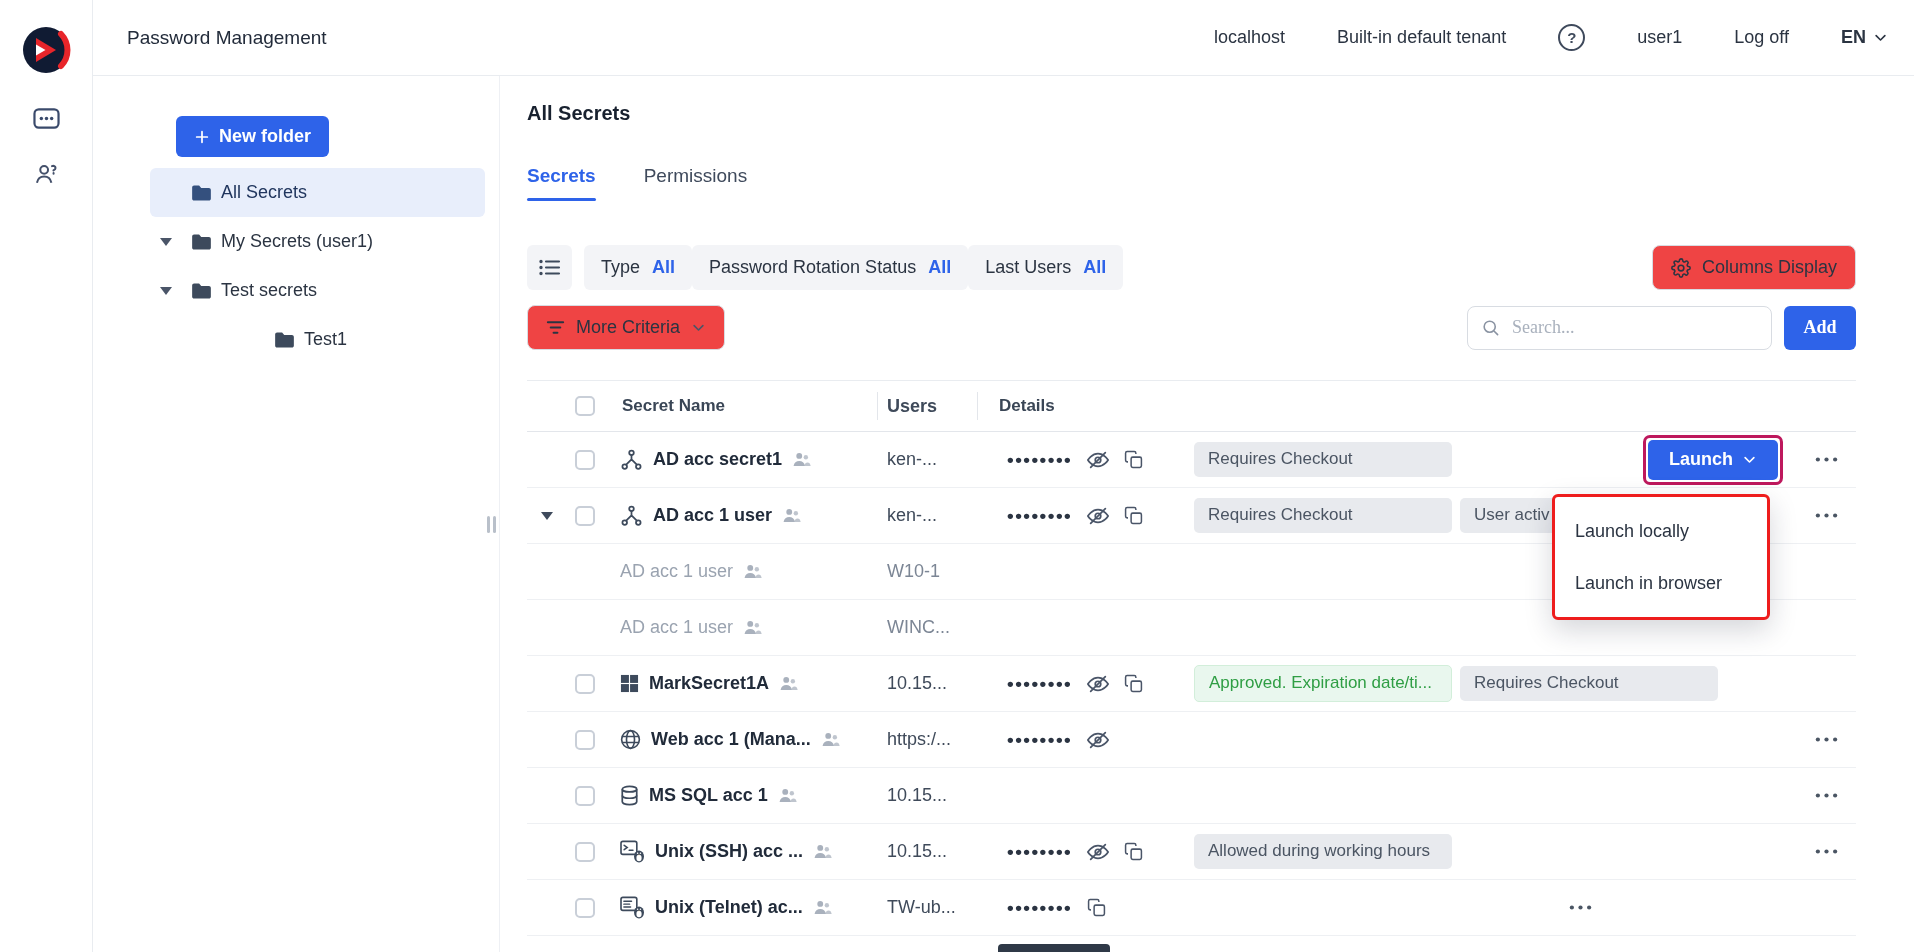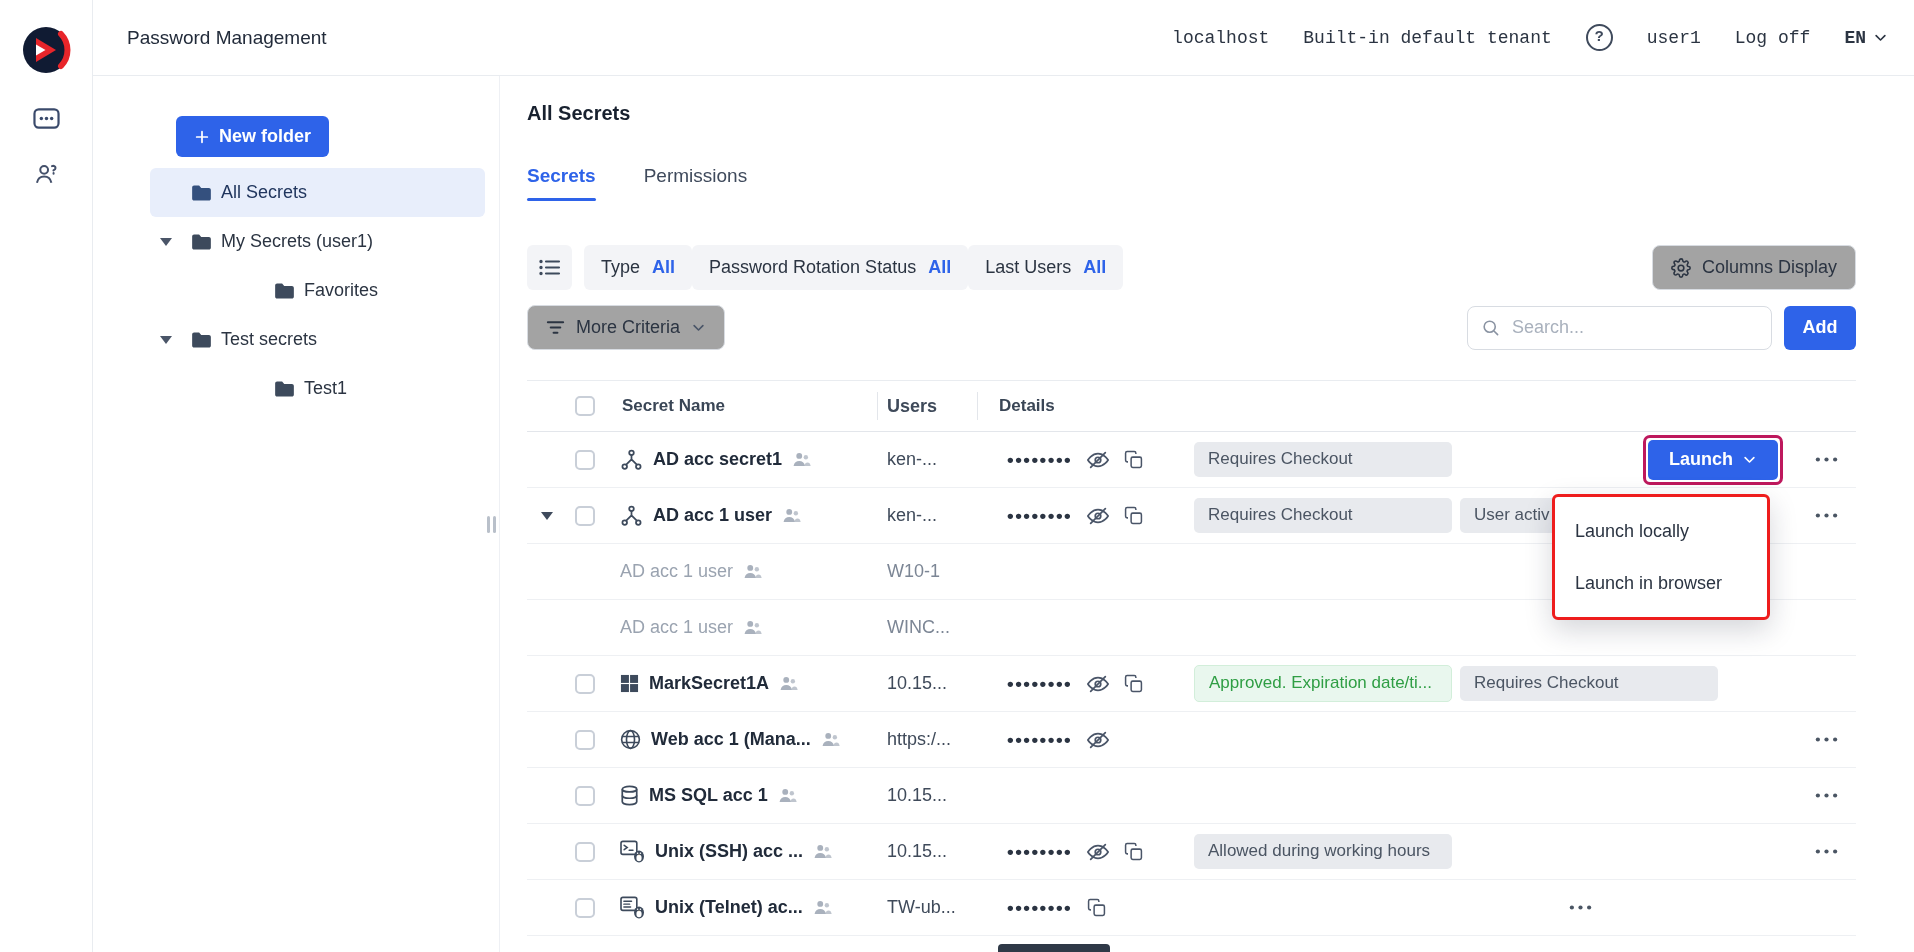--- a/index.html
+++ b/index.html
@@ -14,21 +14,21 @@
   .rail-items { margin-top:28px; display:flex; flex-direction:column; align-items:center; gap:26px; }
   .rail-btn { width:34px; height:30px; display:flex; align-items:center; justify-content:center; cursor:pointer; }
   .rail-btn.vault { color:#3a4a6b; }
   .rail-btn.session { color:#44506a; }
 
   
   .topbar { position:absolute; left:93px; top:0; right:0; height:76px; background:#fff;
     border-bottom:1px solid #e9ecf0; display:flex; align-items:center; justify-content:space-between;
     padding:0 26px 0 34px; }
   .tb-title { font-size:19px; color:#222b3a; }
-  .tb-right { display:flex; align-items:center; gap:34px; font-size:18px; color:#2b3442;font-family:Liberation Mono, monospace; }
+  .tb-right { display:flex; align-items:center; gap:52px; font-size:18px; color:#2b3442; }
   .help-circle { width:27px; height:27px; border:2px solid #3f4a5c; border-radius:50%;
     display:inline-flex; align-items:center; justify-content:center; font-size:15px; font-weight:700;
     color:#3f4a5c; cursor:pointer; }
   .lang { display:inline-flex; align-items:center; gap:7px; font-weight:600; cursor:pointer; }
   .tb-click { cursor:pointer; }
 
   
   .sidebar { position:absolute; left:93px; top:76px; width:407px; bottom:0; background:#fff;
     border-right:1px solid #eef0f4; }
   .new-folder { margin:40px 0 0 83px; height:41px; padding:0 18px; display:inline-flex; align-items:center;
@@ -55,27 +55,27 @@
 
   .filter-row1 { display:flex; justify-content:space-between; align-items:center; margin-top:44px; }
   .fr-left { display:flex; align-items:center; gap:12px; }
   .sq-btn { width:45px; height:45px; background:#f3f4f7; border:none; border-radius:6px; color:#3d4a5c;
     display:flex; align-items:center; justify-content:center; cursor:pointer; }
   .chips { display:flex; gap:0; }
   .chip { height:45px; background:#f3f4f7; border-radius:6px; display:flex; align-items:center;
     gap:12px; padding:0 17px; cursor:pointer; }
   .chip-label { font-size:18px; color:#2b3442; font-weight:500; }
   .chip-value { font-size:18px; color:#2e63e9; font-weight:600; }
-  .outline-btn { height:45px; background:#a3a3a3; border:1px solid #d8dce2; border-radius:8px;
+  .outline-btn { height:45px; background:#ef4444; border:1px solid #d8dce2; border-radius:8px;
     display:inline-flex; align-items:center; gap:11px; padding:0 18px; font-size:18px; color:#2b3442;
     cursor:pointer; font-family:inherit; }
   .outline-btn .chev { color:#4a5568; }
 
   .filter-row2 { display:flex; justify-content:space-between; align-items:center; margin-top:15px; }
-  .fr2-right { display:flex; align-items:center; gap:12px; }
+  .fr2-right { display:flex; align-items:center; gap:12px;font-family:Liberation Serif, serif; }
   .search { position:relative; width:305px; height:44px; }
   .search .icon { position:absolute; left:14px; top:12px; color:#8a93a2; }
   .search input { width:100%; height:100%; border:1px solid #d8dce2; border-radius:8px; padding:0 12px 0 44px;
     font-size:18px; color:#2b3442; font-family:inherit; outline:none; }
   .search input::placeholder { color:#a9b1bd; }
   .blue-btn { background:#2e63e9; color:#fff; border:none; border-radius:6px; font-size:18px; font-weight:600;
     cursor:pointer; font-family:inherit; }
   .add { width:72px; height:44px; }
 
   
@@ -204,28 +204,20 @@
               <path d="M0 0h12L6 8z" fill="currentColor"></path>
             </svg>
           </span>
           <span class="icon folder">
             <svg width="21" height="18" viewBox="0 0 22 18">
               <path d="M1.2 3.1C1.2 2 2.1 1.1 3.2 1.1h5.3l2.2 2.7h8.1c1.1 0 2 .9 2 2v9.1c0 1.1-.9 2-2 2H3.2c-1.1 0-2-.9-2-2z" fill="currentColor"></path>
             </svg>
           </span>
           <span class="folder-label">My Secrets (user1)</span>
         </div>
-        <div class="folder-row lvl1">
-          <span class="icon folder">
-            <svg width="21" height="18" viewBox="0 0 22 18">
-              <path d="M1.2 3.1C1.2 2 2.1 1.1 3.2 1.1h5.3l2.2 2.7h8.1c1.1 0 2 .9 2 2v9.1c0 1.1-.9 2-2 2H3.2c-1.1 0-2-.9-2-2z" fill="currentColor"></path>
-            </svg>
-          </span>
-          <span class="folder-label">Favorites</span>
-        </div>
         <div class="folder-row lvl0">
           <span class="caret-slot">
             <svg width="12" height="8" viewBox="0 0 12 8">
               <path d="M0 0h12L6 8z" fill="currentColor"></path>
             </svg>
           </span>
           <span class="icon folder">
             <svg width="21" height="18" viewBox="0 0 22 18">
               <path d="M1.2 3.1C1.2 2 2.1 1.1 3.2 1.1h5.3l2.2 2.7h8.1c1.1 0 2 .9 2 2v9.1c0 1.1-.9 2-2 2H3.2c-1.1 0-2-.9-2-2z" fill="currentColor"></path>
             </svg>

